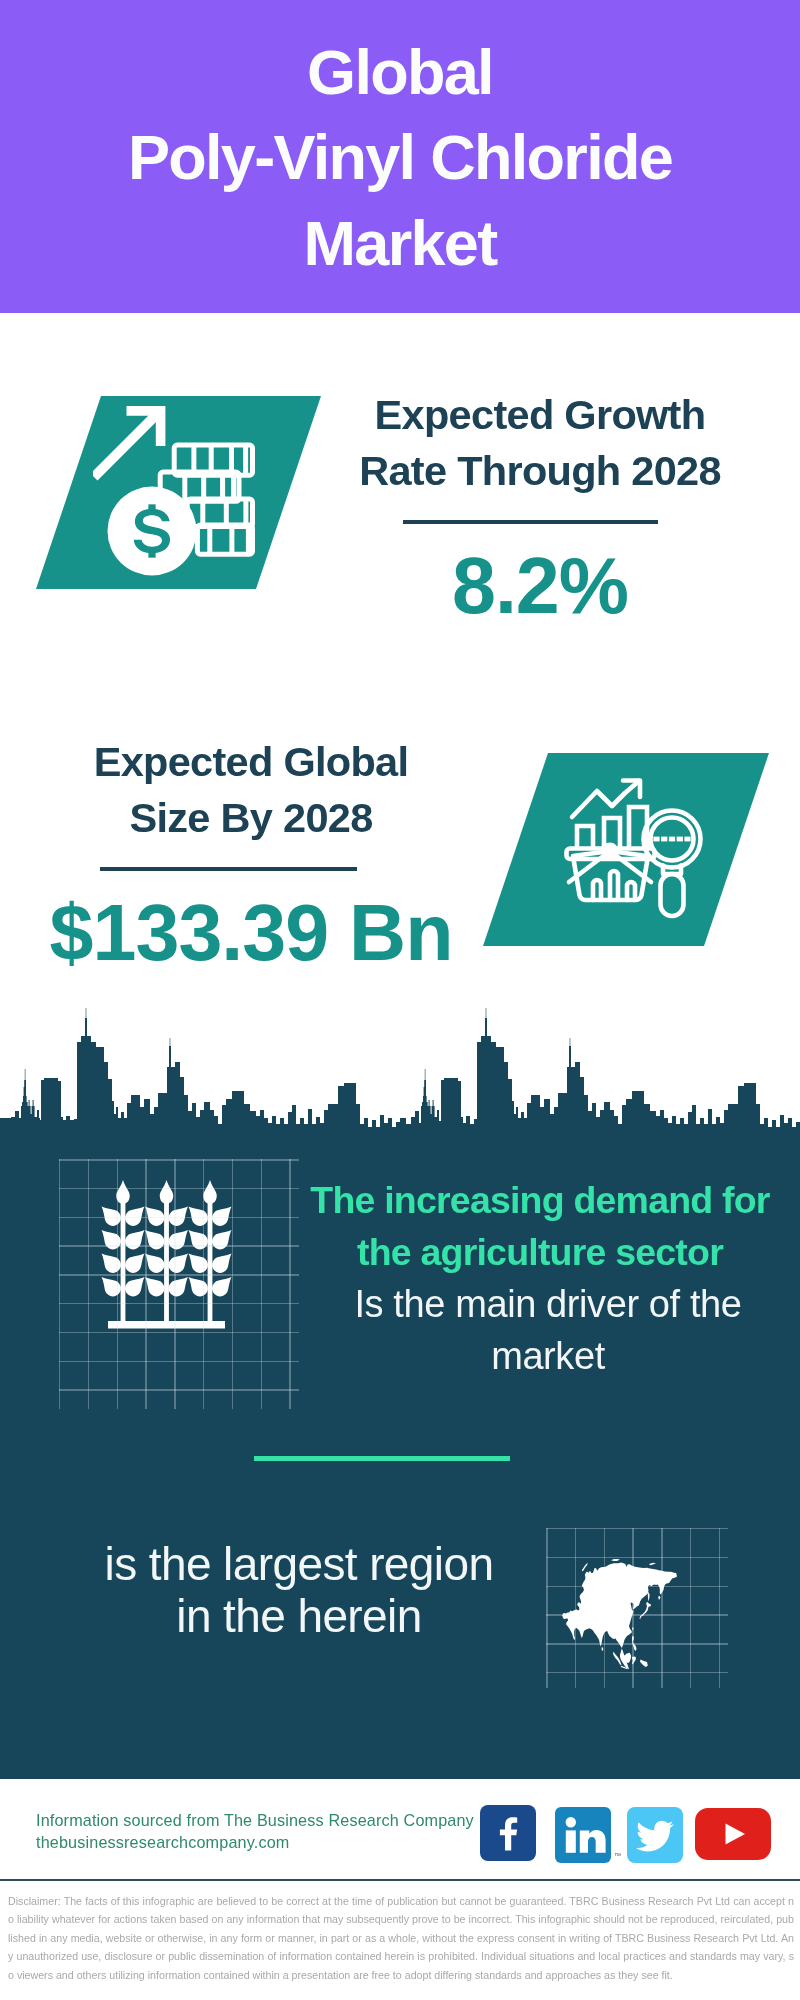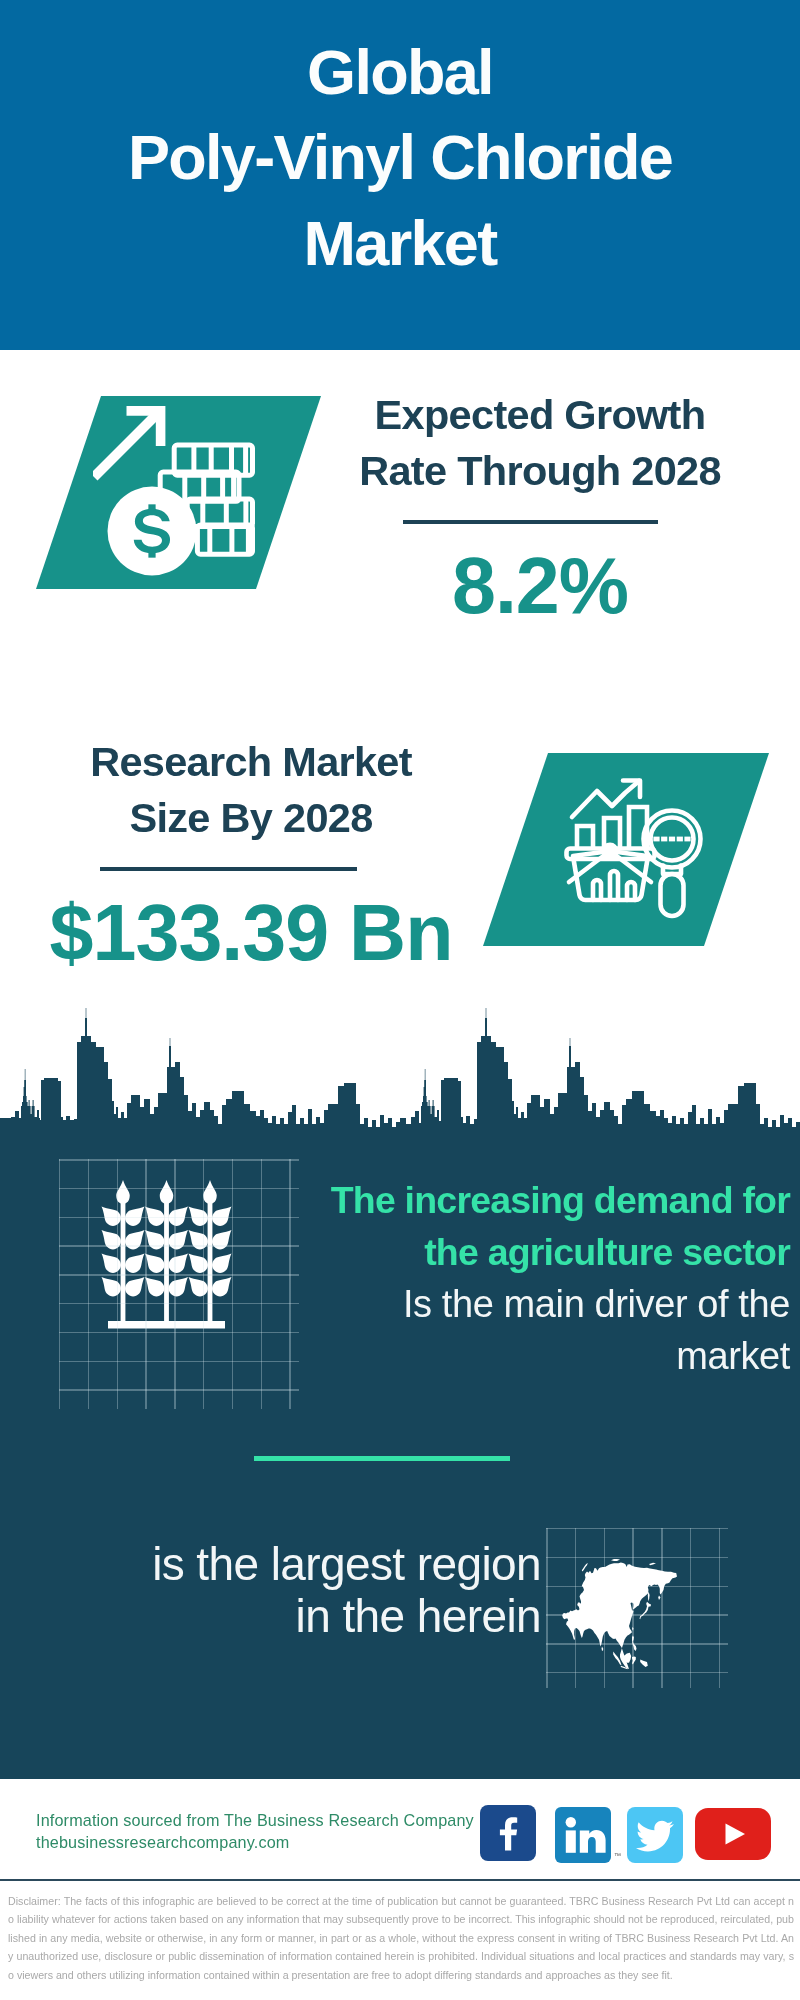--- a/index.html
+++ b/index.html
@@ -1,21 +1,21 @@
 <!DOCTYPE html>
 <html><head>
 <meta charset="utf-8">
 <title>Global Poly-Vinyl Chloride Market</title>
 <style>
   html,body{margin:0;padding:0;background:#ffffff;}
   body{width:800px;height:2000px;font-family:"Liberation Sans",sans-serif;-webkit-font-smoothing:antialiased;}
   .page{position:relative;width:800px;height:2000px;overflow:hidden;background:#fff;}
 
   
-  .header{position:absolute;left:0;top:0;width:800px;height:350px;background:#0369a1;}
+  .header{position:absolute;left:0;top:0;width:800px;height:313px;background:#8b5cf6;}
   .header-title{position:absolute;left:0;top:30px;width:800px;text-align:center;color:#fbfdfd;
       font-size:63px;font-weight:bold;line-height:85.4px;letter-spacing:-1.7px;}
   .header-title div{white-space:nowrap;}
 
   .para{position:absolute;background:#17928a;}
   .para-1{left:36px;top:396px;width:285px;height:193px;
      clip-path:polygon(65px 0, 285px 0, 220px 193px, 0 193px);}
   .para-2{left:483px;top:753px;width:286px;height:193px;
      clip-path:polygon(65px 0, 286px 0, 221px 193px, 0 193px);}
 
@@ -43,21 +43,21 @@
   .grid-box{position:absolute;}
   .grid-box svg{display:block;}
   .gb-1{left:81px;top:1179px;width:172px;height:182px;}
   .gb-2{left:552px;top:1498px;width:173px;height:183px;}
   .gb-2 .grid-bg{left:-6px;top:30px;width:182px;height:160px;}
   .grid-bg{position:absolute;left:-22px;top:-20px;width:240px;height:250px;
      background-image:
        repeating-linear-gradient(to right, rgba(212,229,235,0.33) 0 1.5px, transparent 1.5px 28.8px),
        repeating-linear-gradient(to bottom, rgba(212,229,235,0.33) 0 1.5px, transparent 1.5px 28.8px);}
 
-  .insight-text{position:absolute;text-align:right;}
+  .insight-text{position:absolute;text-align:center;}
   .insight-hl{color:#35e2a8;font-size:37.5px;font-weight:bold;line-height:52px;letter-spacing:-0.8px;white-space:nowrap;}
   .insight-body{color:#f2f6f7;font-size:38px;line-height:52px;letter-spacing:-0.4px;white-space:nowrap;padding-left:16px;}
   .it-1{left:290px;top:1174px;width:500px;}
   .it-2{left:41px;top:1538px;width:500px;}
   .it-2 .insight-hl{font-size:44.5px;letter-spacing:-1px;line-height:52px;}
   .it-2 .insight-body{font-size:46px;letter-spacing:-0.6px;line-height:52px;}
 
   .mid-rule{position:absolute;left:254px;top:1456px;width:256px;height:4.5px;background:#35e2a8;}
 
   
@@ -161,21 +161,21 @@
     <rect x="116.7" y="66.6" width="6.2" height="4.8" fill="#ffffff"></rect>
     <rect x="124.4" y="66.6" width="6.2" height="4.8" fill="#ffffff"></rect>
     <path d="M103,95.5 L103,104 L121,104 L121,95.5" fill="none" stroke="#ffffff" stroke-width="4.6" stroke-linecap="round" stroke-linejoin="round"></path>
     <rect x="100.5" y="104" width="23" height="42" rx="11.5" fill="none" stroke="#ffffff" stroke-width="4.6" stroke-linecap="round" stroke-linejoin="round"></rect>
     </svg>
   </div>
   </div>
 
   <div class="stat-block stat-2">
     <div class="stat-label">
-      <div>Research Market</div>
+      <div>Expected Global</div>
       <div>Size By 2028</div>
     </div>
     <div class="stat-rule"></div>
     <div class="stat-value">$133.39 Bn</div>
   </div>
 
   <div class="dark"></div>
   <svg class="skyline" viewBox="0 0 800 150" width="800" height="150" preserveAspectRatio="none">
     <path d="M0,150L0,113L6,113L6,119L11,119L11,112L15,112L15,106L19,106L19,118L21,118L21,101L22,101L22,97L23,97L23,91L23.6,91L23.6,82L24.2,82L24.2,75L24.8,75L24.8,64L25.4,64L25.4,75L26,75L26,82L26,91L26.6,91L26.6,97L27.6,97L27.6,101L28.6,101L28.6,95L29.6,95L29.6,101L30.6,101L30.6,109L31.6,109L31.6,101L32.6,101L32.6,95L33.6,95L33.6,101L34.6,101L34.6,112L37,112L37,105L39,105L39,116L41,116L41,75L44,75L44,73L58,73L58,76L61,76L61,112L63,112L63,118L66,118L66,111L70,111L70,119L74,119L74,114L77,114L77,37L81,37L81,31L85,31L85,13L85.7,13L85.7,3L86.3,3L86.3,13L87,13L87,31L91,31L91,37L96,37L96,42L104,42L104,57L108,57L108,74L112,74L112,96L114,96L114,109L116,109L116,102L118,102L118,113L121,113L121,107L124,107L124,113L127,113L127,98L131,98L131,90L140,90L140,102L144,102L144,94L150,94L150,109L154,109L154,102L158,102L158,88L167,88L167,62L169,62L169,41L169.7,41L169.7,33L170.3,33L170.3,41L171,41L171,62L175,62L175,57L180,57L180,72L184,72L184,90L188,90L188,106L192,106L192,98L196,98L196,112L200,112L200,105L204,105L204,97L210,97L210,105L214,105L214,111L218,111L218,119L222,119L222,100L226,100L226,94L232,94L232,86L244,86L244,99L250,99L250,106L256,106L256,111L260,111L260,105L264,105L264,113L268,113L268,118L272,118L272,111L276,111L276,119L280,119L280,113L284,113L284,119L288,119L288,107L292,107L292,100L296,100L296,119L300,119L300,113L304,113L304,119L308,119L308,104L312,104L312,119L316,119L316,112L320,112L320,118L324,118L324,105L328,105L328,99L338,99L338,81L344,81L344,78L356,78L356,99L360,99L360,119L364,119L364,113L368,113L368,122L372,122L372,115L376,115L376,122L380,122L380,110L384,110L384,118L388,118L388,113L392,113L392,122L396,122L396,117L400,117L400,113L406,113L406,119L411,119L411,112L415,112L415,106L419,106L419,118L421,118L421,101L422,101L422,97L423,97L423,91L423.6,91L423.6,82L424.2,82L424.2,75L424.8,75L424.8,64L425.4,64L425.4,75L426,75L426,82L426,91L426.6,91L426.6,97L427.6,97L427.6,101L428.6,101L428.6,95L429.6,95L429.6,101L430.6,101L430.6,109L431.6,109L431.6,101L432.6,101L432.6,95L433.6,95L433.6,101L434.6,101L434.6,112L437,112L437,105L439,105L439,116L441,116L441,75L444,75L444,73L458,73L458,76L461,76L461,112L463,112L463,118L466,118L466,111L470,111L470,119L474,119L474,114L477,114L477,37L481,37L481,31L485,31L485,13L485.7,13L485.7,3L486.3,3L486.3,13L487,13L487,31L491,31L491,37L496,37L496,42L504,42L504,57L508,57L508,74L512,74L512,96L514,96L514,109L516,109L516,102L518,102L518,113L521,113L521,107L524,107L524,113L527,113L527,98L531,98L531,90L540,90L540,102L544,102L544,94L550,94L550,109L554,109L554,102L558,102L558,88L567,88L567,62L569,62L569,41L569.7,41L569.7,33L570.3,33L570.3,41L571,41L571,62L575,62L575,57L580,57L580,72L584,72L584,90L588,90L588,106L592,106L592,98L596,98L596,112L600,112L600,105L604,105L604,97L610,97L610,105L614,105L614,111L618,111L618,119L622,119L622,100L626,100L626,94L632,94L632,86L644,86L644,99L650,99L650,106L656,106L656,111L660,111L660,105L664,105L664,113L668,113L668,118L672,118L672,111L676,111L676,119L680,119L680,113L684,113L684,119L688,119L688,107L692,107L692,100L696,100L696,119L700,119L700,113L704,113L704,119L708,119L708,104L712,104L712,119L716,119L716,112L720,112L720,118L724,118L724,105L728,105L728,99L738,99L738,81L744,81L744,78L756,78L756,99L760,99L760,119L764,119L764,113L768,113L768,122L772,122L772,115L776,115L776,122L780,122L780,110L784,110L784,118L788,118L788,113L792,113L792,122L796,122L796,117L800,117L800,150Z" fill="#17455a"></path>
     <path d="M0,150L0,113L40,113L40,115L90,115L90,117L150,117L150,119L230,119L230,122L300,122L300,126L360,126L360,130L430,130L430,134L500,134L500,138L570,138L570,142L640,142L640,145L720,145L720,148L789,148L789,141L800,141L800,150Z" fill="#17455a"></path>

